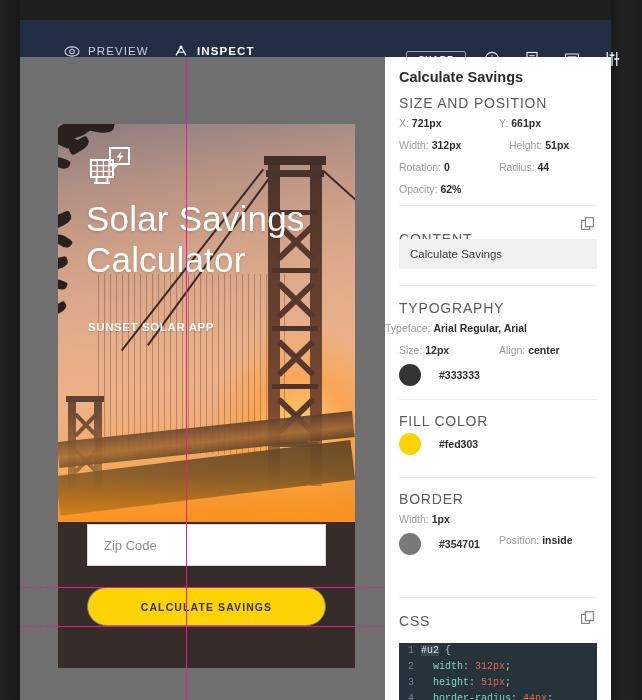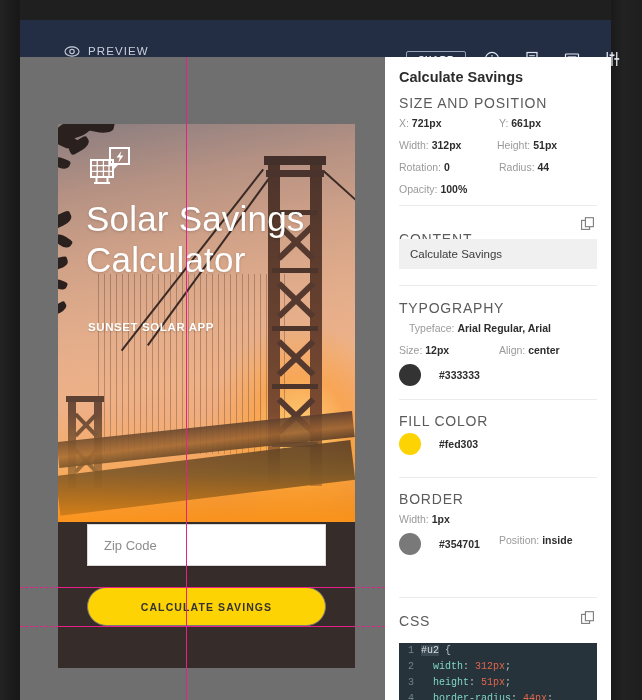--- a/index.html
+++ b/index.html
@@ -347,20 +347,31 @@
     <div class="tab preview">
       <span class="ico">
         <svg width="16" height="11" viewBox="0 0 16 11">
           <ellipse cx="8" cy="5.5" rx="7" ry="4.6" fill="none" stroke="#c9cfdc" stroke-width="1.1"></ellipse>
           <circle cx="8" cy="5.5" r="2.2" fill="none" stroke="#c9cfdc" stroke-width="1.1"></circle>
         </svg>
       </span>
       <span>PREVIEW</span>
     </div>
 
+    <div class="tab inspect">
+      <span class="ico">
+        <svg width="16" height="12" viewBox="0 0 16 12">
+          <path d="M8 1.6 L3 10.4" stroke="#ffffff" stroke-width="1.3" fill="none"></path>
+          <path d="M8 1.6 L13 10.4" stroke="#ffffff" stroke-width="1.3" fill="none"></path>
+          <circle cx="8" cy="1.9" r="1.5" fill="#ffffff"></circle>
+          <path d="M4.6 7.2 L11.4 7.2" stroke="#ffffff" stroke-width="1.1" fill="none"></path>
+        </svg>
+      </span>
+      <span>INSPECT</span>
+    </div>
     <div class="tab-underline"></div>
 
     <div class="share-btn">SHARE</div>
 
     <div class="tb-icon info">
       <svg width="16" height="16" viewBox="0 0 16 16">
         <circle cx="8" cy="8" r="6.6" fill="none" stroke="#e3e8f0" stroke-width="1.2"></circle>
         <rect x="7.35" y="6.3" width="1.3" height="5" fill="#e3e8f0"></rect>
         <rect x="7.35" y="4.1" width="1.3" height="1.5" fill="#e3e8f0"></rect>
       </svg>
@@ -492,37 +503,37 @@
       </div>
       <div class="kv" style="position:absolute; left:114px; top:22px;">
         <span>Y:</span>
         <b>661px</b>
       </div>
 
       <div class="kv" style="position:absolute; left:14px; top:44px;">
         <span>Width:</span>
         <b>312px</b>
       </div>
-      <div class="kv" style="position:absolute; left:112px; top:44px;text-align:center;">
+      <div class="kv" style="position:absolute; left:124px; top:44px;text-align:center;">
         <span>Height:</span>
         <b>51px</b>
       </div>
 
       <div class="kv" style="position:absolute; left:14px; top:66px;">
         <span>Rotation:</span>
         <b>0</b>
       </div>
       <div class="kv" style="position:absolute; left:114px; top:66px;">
         <span>Radius:</span>
         <b>44</b>
       </div>
 
       <div class="kv" style="position:absolute; left:14px; top:88px;">
         <span>Opacity:</span>
-        <b>100%</b>
+        <b>62%</b>
       </div>
     </div>
 
     <div class="divider" style="top:148px;"></div>
 
     <div class="section" style="top:162px;">
       <div class="sect-label" style="position:absolute; left:14px; top:0;margin-top:12px;">CONTENT</div>
       <div class="copy-ico" style="left:196px; top:-2px;">
         <svg width="14" height="14" viewBox="0 0 14 14">
           <rect x="0.6" y="3.4" width="8" height="9" fill="#ffffff" stroke="#7b7b7b" stroke-width="1.1"></rect>
@@ -530,21 +541,21 @@
         </svg>
       </div>
       <div class="content-box" style="top:20px;">Calculate Savings</div>
     </div>
 
     <div class="divider" style="top:228px;"></div>
 
     <div class="section" style="top:243px;">
       <div class="sect-label" style="position:absolute; left:14px; top:0;">TYPOGRAPHY</div>
 
-      <div class="kv" style="position:absolute; left:24px; top:22px;">
+      <div class="kv" style="position:absolute; left:0; top:22px;">
         <span>Typeface:</span>
         <b>Arial Regular, Arial</b>
       </div>
       <div class="kv" style="position:absolute; left:14px; top:44px;">
         <span>Size:</span>
         <b>12px</b>
       </div>
       <div class="kv" style="position:absolute; left:114px; top:44px;">
         <span>Align:</span>
         <b>center</b>

